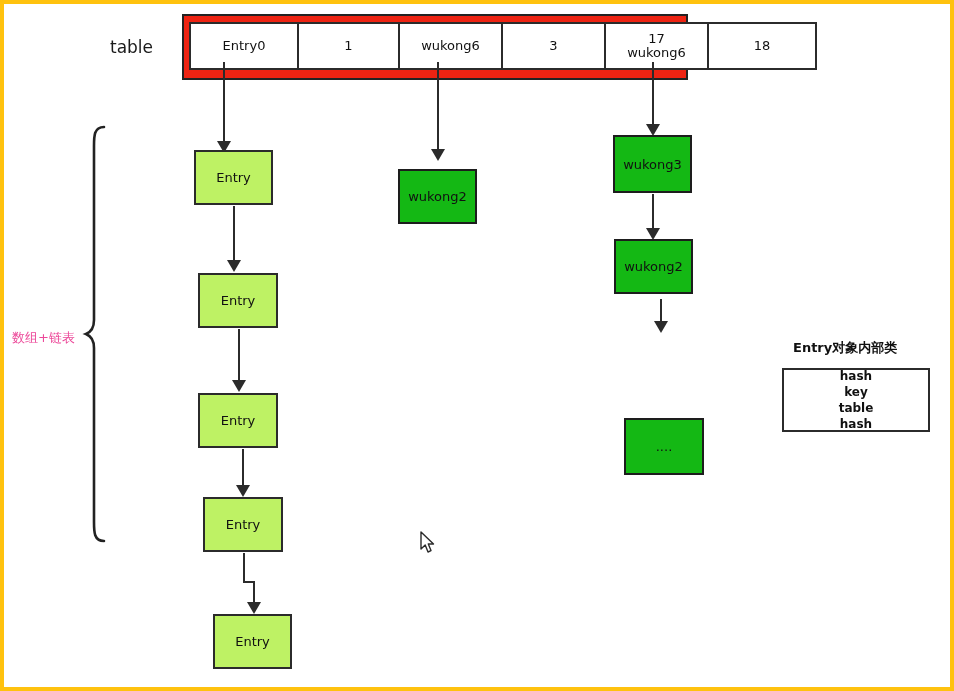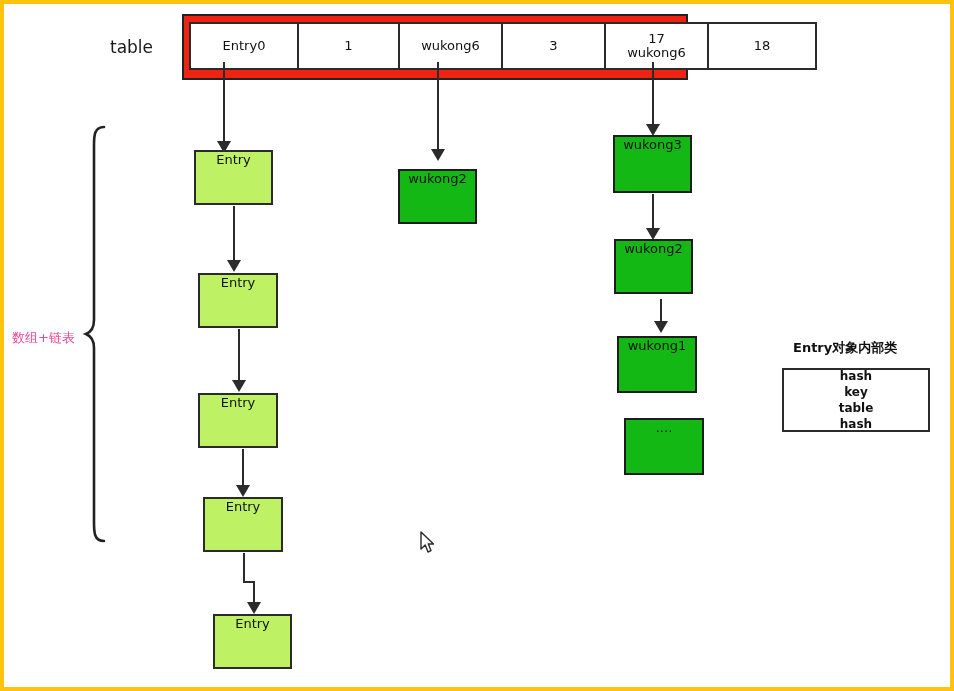--- a/index.html
+++ b/index.html
@@ -54,21 +54,21 @@
     line-height: 1.08;
     margin-right: -2px;
   }
   .cell .l2 { display: block; }
 
   
   .node {
     box-sizing: border-box;
     border: 2px solid #2b2b2b;
     display: flex;
-    align-items: flex-start;
+    align-items: center;
     justify-content: center;
     font-size: 13px;
     color: #111111;
     background: #ffffff;
   }
   .node.white { background: #bef264; }
   .node.green {
     background: #14B814;
     border: 2px solid #1d1d1d;
     color: #111111;
@@ -217,23 +217,20 @@
   <div class="abs vline" style="left:648px; top:190px; height:38px;"></div>
   <div class="abs arrowhead" style="left:642px; top:224px;"></div>
 
   <div class="abs node green" style="left:610px; top:235px; width:79px; height:55px;">
     <span>wukong2</span>
   </div>
 
   <div class="abs vline" style="left:656px; top:295px; height:26px;"></div>
   <div class="abs arrowhead" style="left:650px; top:317px;"></div>
 
-  <div class="abs node green" style="left:613px; top:332px; width:80px; height:57px;">
-    <span>wukong1</span>
-  </div>
 
   <div class="abs node green" style="left:620px; top:414px; width:80px; height:57px;">
     <span>....</span>
   </div>
 
   <div class="abs" id="entry-class-title">Entry对象内部类</div>
   <div class="abs" id="entry-class-box">
     <span>hash</span>
     <span>key</span>
     <span>table</span>

